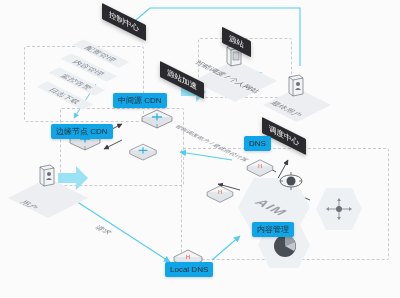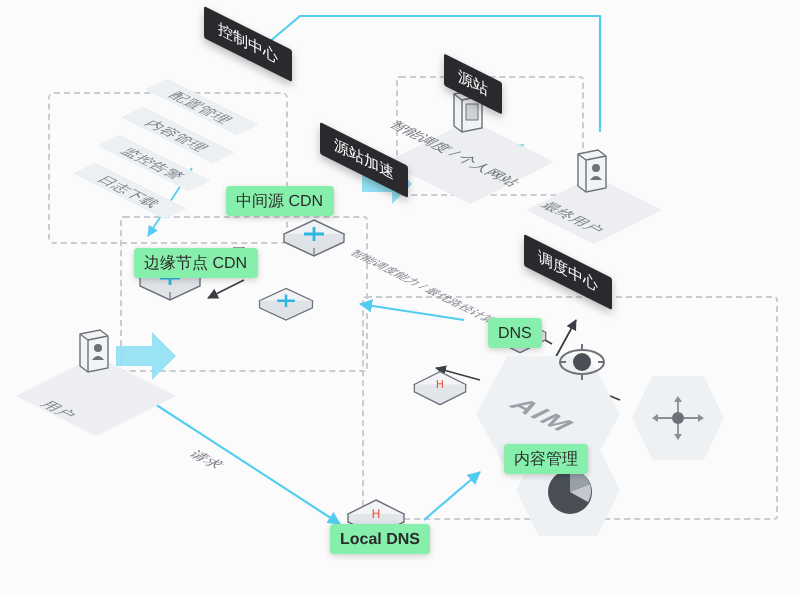--- a/index.html
+++ b/index.html
@@ -16,21 +16,21 @@
   .dash{
     position:absolute;border:1px dashed #c9ccd1;border-radius:2px;
   }
   .iso-plate{
     position:absolute;
     background:#eceef1;
     transform:matrix(1,0.5,-1,0.5,0,0);
   }
   .lbl{
     position:absolute;
-    background:#86efac;
+    background:#0ea5e9;
     color:#2b2b2b;
     font-size:8px;
     line-height:11px;
     padding:2px 5px;
     border-radius:2px;
     box-shadow:0 1px 3px rgba(0,0,0,.18);
     white-space:nowrap;
     z-index:40;
   }
   .lbl-dark{
@@ -156,21 +156,21 @@
   <div class="lbl" style="left:113px;top:93px;">中间源 CDN</div>
 
   <div class="abs" style="left:68px;top:130px;width:34px;height:24px;">
     <svg width="34" height="24" viewBox="0 0 34 24">
       <path d="M17,2 L32,9 L17,16 L2,9 Z" fill="#f0f2f4" stroke="#6d7279" stroke-width="0.7"></path>
       <path d="M2,9 L2,13 L17,20 L32,13 L32,9" fill="#dfe3e7" stroke="#6d7279" stroke-width="0.7"></path>
       <path d="M17,16 L17,20" stroke="#6d7279" stroke-width="0.6"></path>
       <path d="M12,9 L22,9 M17,5.5 L17,12.5" stroke="#2fb6e0" stroke-width="1.4"></path>
     </svg>
   </div>
-  <div class="lbl" style="left:67px;top:124px;">边缘节点 CDN</div>
+  <div class="lbl" style="left:51px;top:124px;">边缘节点 CDN</div>
 
   <div class="abs" style="left:128px;top:142px;width:30px;height:22px;">
     <svg width="30" height="22" viewBox="0 0 34 24">
       <path d="M17,2 L32,9 L17,16 L2,9 Z" fill="#f0f2f4" stroke="#6d7279" stroke-width="0.7"></path>
       <path d="M2,9 L2,13 L17,20 L32,13 L32,9" fill="#dfe3e7" stroke="#6d7279" stroke-width="0.7"></path>
       <path d="M12,9 L22,9 M17,5.5 L17,12.5" stroke="#2fb6e0" stroke-width="1.4"></path>
     </svg>
   </div>
 
   <div class="iso-plate" style="left:280px;top:88px;width:34px;height:34px;"></div>
@@ -199,34 +199,34 @@
 
   <div class="iso-txt" style="left:96px;top:225px;">请求</div>
 
   <div class="abs" style="left:172px;top:248px;width:32px;height:24px;">
     <svg width="32" height="24" viewBox="0 0 32 24">
       <path d="M16,2 L30,9 L16,16 L2,9 Z" fill="#f3f4f6" stroke="#6d7279" stroke-width="0.7"></path>
       <path d="M2,9 L2,13 L16,20 L30,13 L30,9" fill="#e2e5e9" stroke="#6d7279" stroke-width="0.7"></path>
       <text x="16" y="11" font-size="6" fill="#e8553c" text-anchor="middle" font-family="DejaVu Sans, sans-serif">H</text>
     </svg>
   </div>
-  <div class="lbl" style="left:165px;top:262px;font-weight:bold;">Local DNS</div>
+  <div class="lbl" style="left:165px;top:262px;">Local DNS</div>
 
   <div class="lbl-dark" style="left:262px;top:128px;">调度中心</div>
 
   <div class="iso-txt" style="left:176px;top:140px;font-size:5.5px;">智能调度能力 / 最优路径计算</div>
 
   <div class="abs" style="left:245px;top:158px;width:30px;height:22px;">
     <svg width="30" height="22" viewBox="0 0 32 24">
       <path d="M16,2 L30,9 L16,16 L2,9 Z" fill="#f3f4f6" stroke="#6d7279" stroke-width="0.7"></path>
       <path d="M2,9 L2,13 L16,20 L30,13 L30,9" fill="#e2e5e9" stroke="#6d7279" stroke-width="0.7"></path>
       <text x="16" y="11" font-size="6" fill="#e8553c" text-anchor="middle" font-family="DejaVu Sans, sans-serif">H</text>
     </svg>
   </div>
-  <div class="lbl" style="left:244px;top:159px;">DNS</div>
+  <div class="lbl" style="left:244px;top:136px;">DNS</div>
 
   <div class="abs" style="left:205px;top:184px;width:30px;height:22px;">
     <svg width="30" height="22" viewBox="0 0 32 24">
       <path d="M16,2 L30,9 L16,16 L2,9 Z" fill="#f3f4f6" stroke="#6d7279" stroke-width="0.7"></path>
       <path d="M2,9 L2,13 L16,20 L30,13 L30,9" fill="#e2e5e9" stroke="#6d7279" stroke-width="0.7"></path>
       <text x="16" y="11" font-size="6" fill="#e8553c" text-anchor="middle" font-family="DejaVu Sans, sans-serif">H</text>
     </svg>
   </div>
 
   <div class="hexpanel" style="left:238px;top:178px;width:72px;height:58px;

